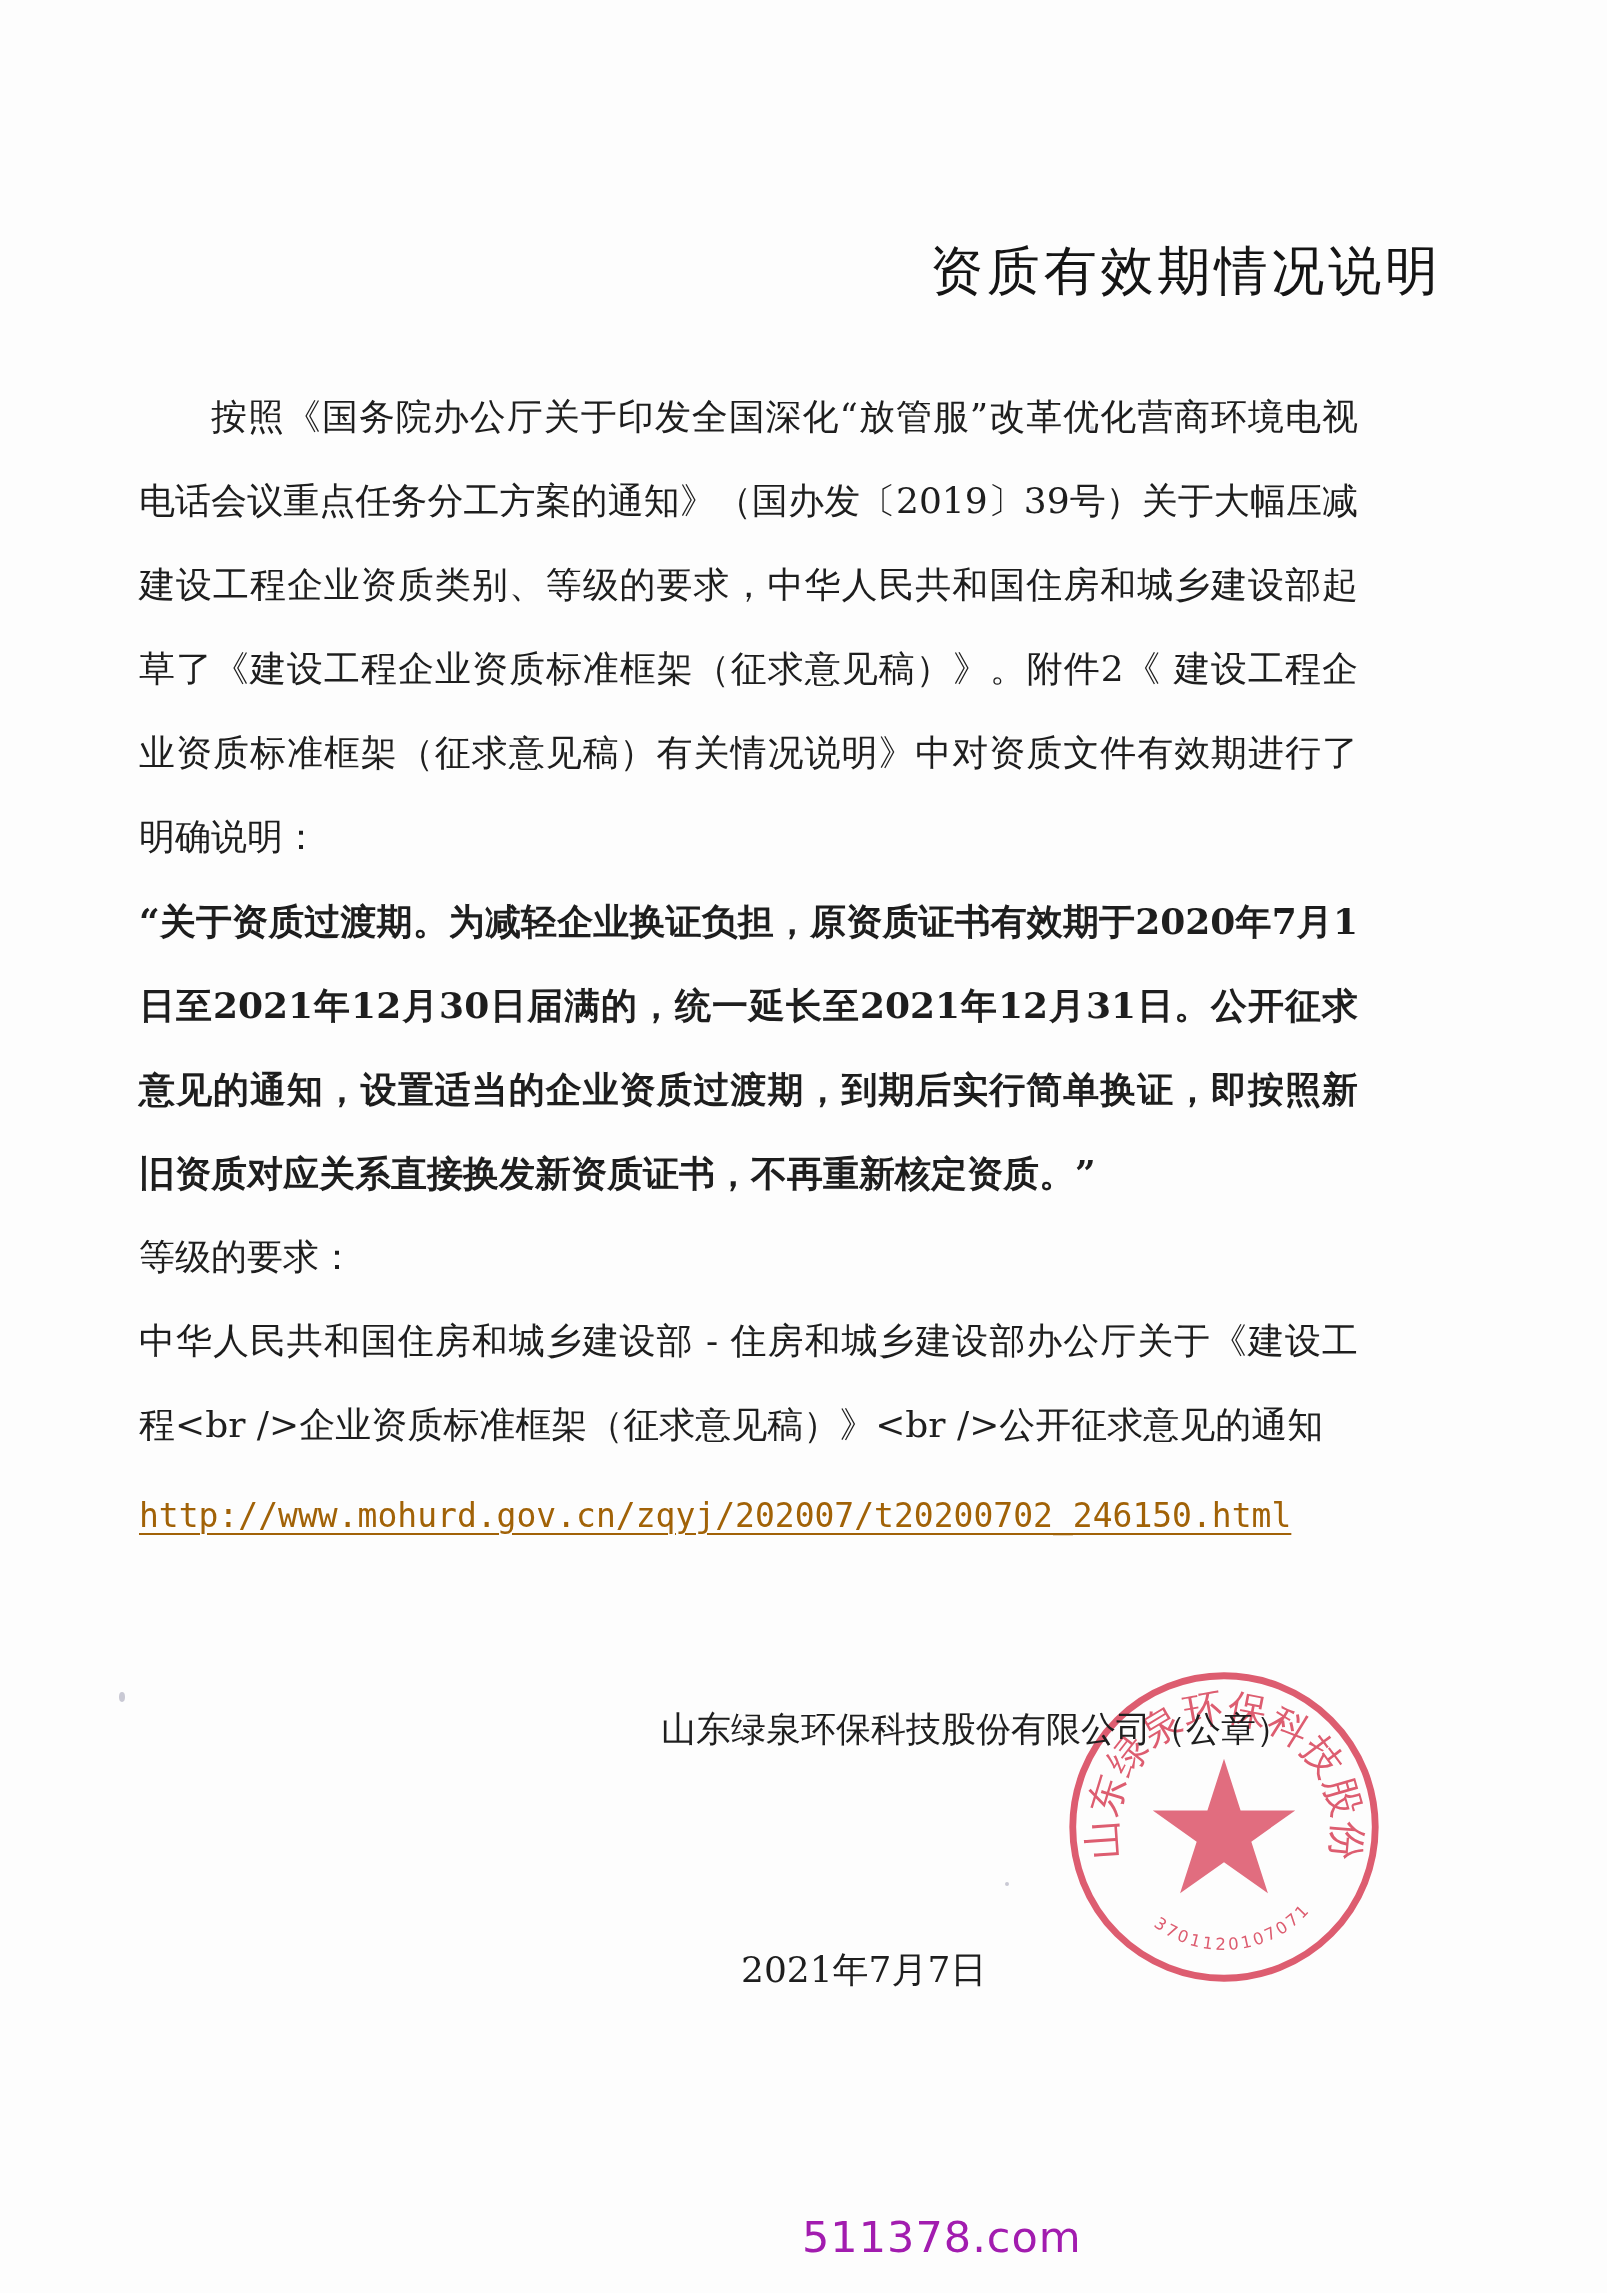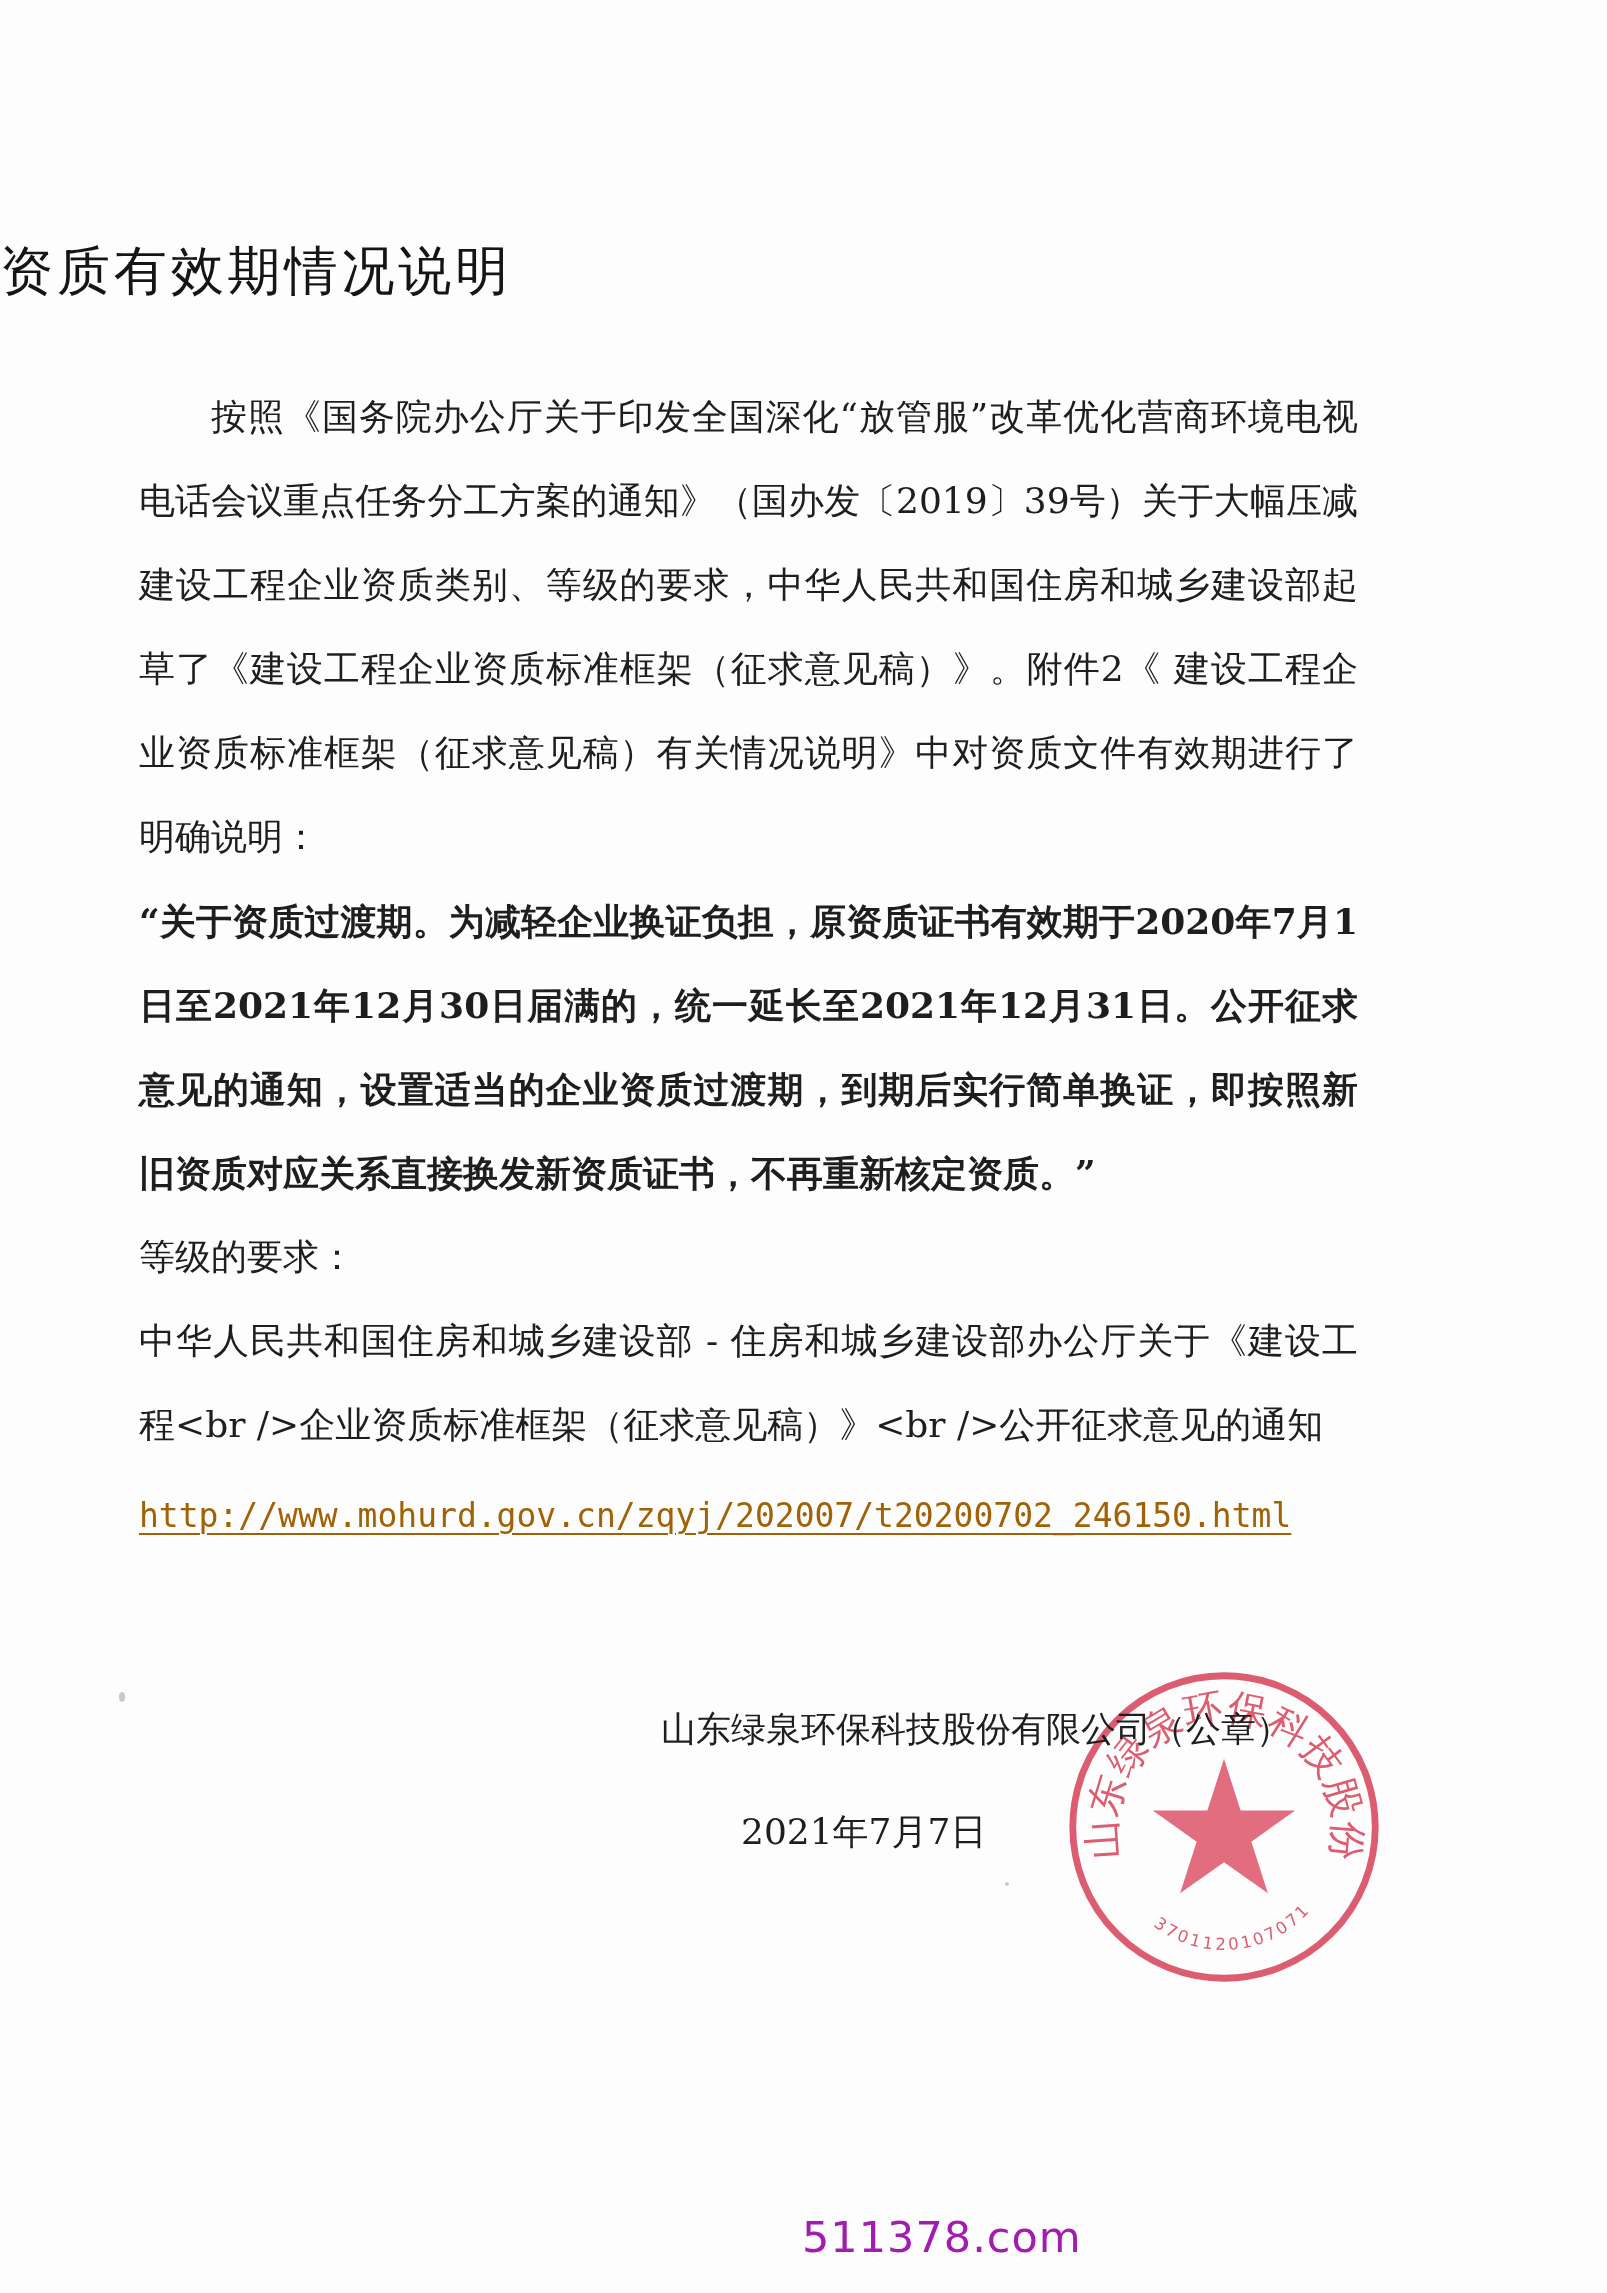--- a/index.html
+++ b/index.html
@@ -1,29 +1,29 @@
 <!DOCTYPE html>
 <html><head>
 <meta charset="utf-8">
 <style>
   html, body { margin: 0; padding: 0; background: #ffffff; }
   body { width: 1607px; height: 2294px; position: relative; overflow: hidden;
          font-family: "DejaVu Serif", "Liberation Serif", serif; color: #1e1e1e; }
   .page { position: absolute; inset: 0; background: #fdfdfd; }
-  .title { position: absolute; left: 0; width: 1442px; top: 200px; text-align: left;
+  .title { position: absolute; left: 0; width: 1442px; top: 200px; text-align: right;
            font-size: 53px; letter-spacing: 3.9px; color: #151515; font-weight: normal; }
   .body-text { position: absolute; left: 139px; width: 1219px; top: 375px;
                font-size: 36px; line-height: 84px; text-align: justify; text-align-last: left; }
   .para { margin: 0; }
   .indent { text-indent: 72px; }
   .quote { font-weight: bold; }
   .url { text-decoration: underline; text-underline-offset: 5.9px; text-decoration-thickness: 2px;
          font-family: "DejaVu Sans Mono", "Liberation Mono", monospace; font-size: 33px; color: #a16207; }
   .signature { position: absolute; left: 661px; top: 1706px; font-size: 35px; white-space: nowrap; z-index: 3; }
-  .date { position: absolute; left: 741px; top: 1808px; font-size: 36px; white-space: nowrap; z-index: 3; }
+  .date { position: absolute; left: 741px; top: 1946px; font-size: 36px; white-space: nowrap; z-index: 3; }
   .seal { position: absolute; left: 1063px; top: 1666px; width: 322px; height: 322px; z-index: 2; opacity: 0.88; }
   .watermark { position: absolute; left: 802px; top: 2212px; font-family: "DejaVu Sans", "Liberation Sans", sans-serif;
                font-size: 43px; color: #a21caf; letter-spacing: 1px; }
   .speck { position: absolute; background: #c9c9d4; border-radius: 50%; }
 </style>
 </head>
 <body>
 
 <div class="page">
 

